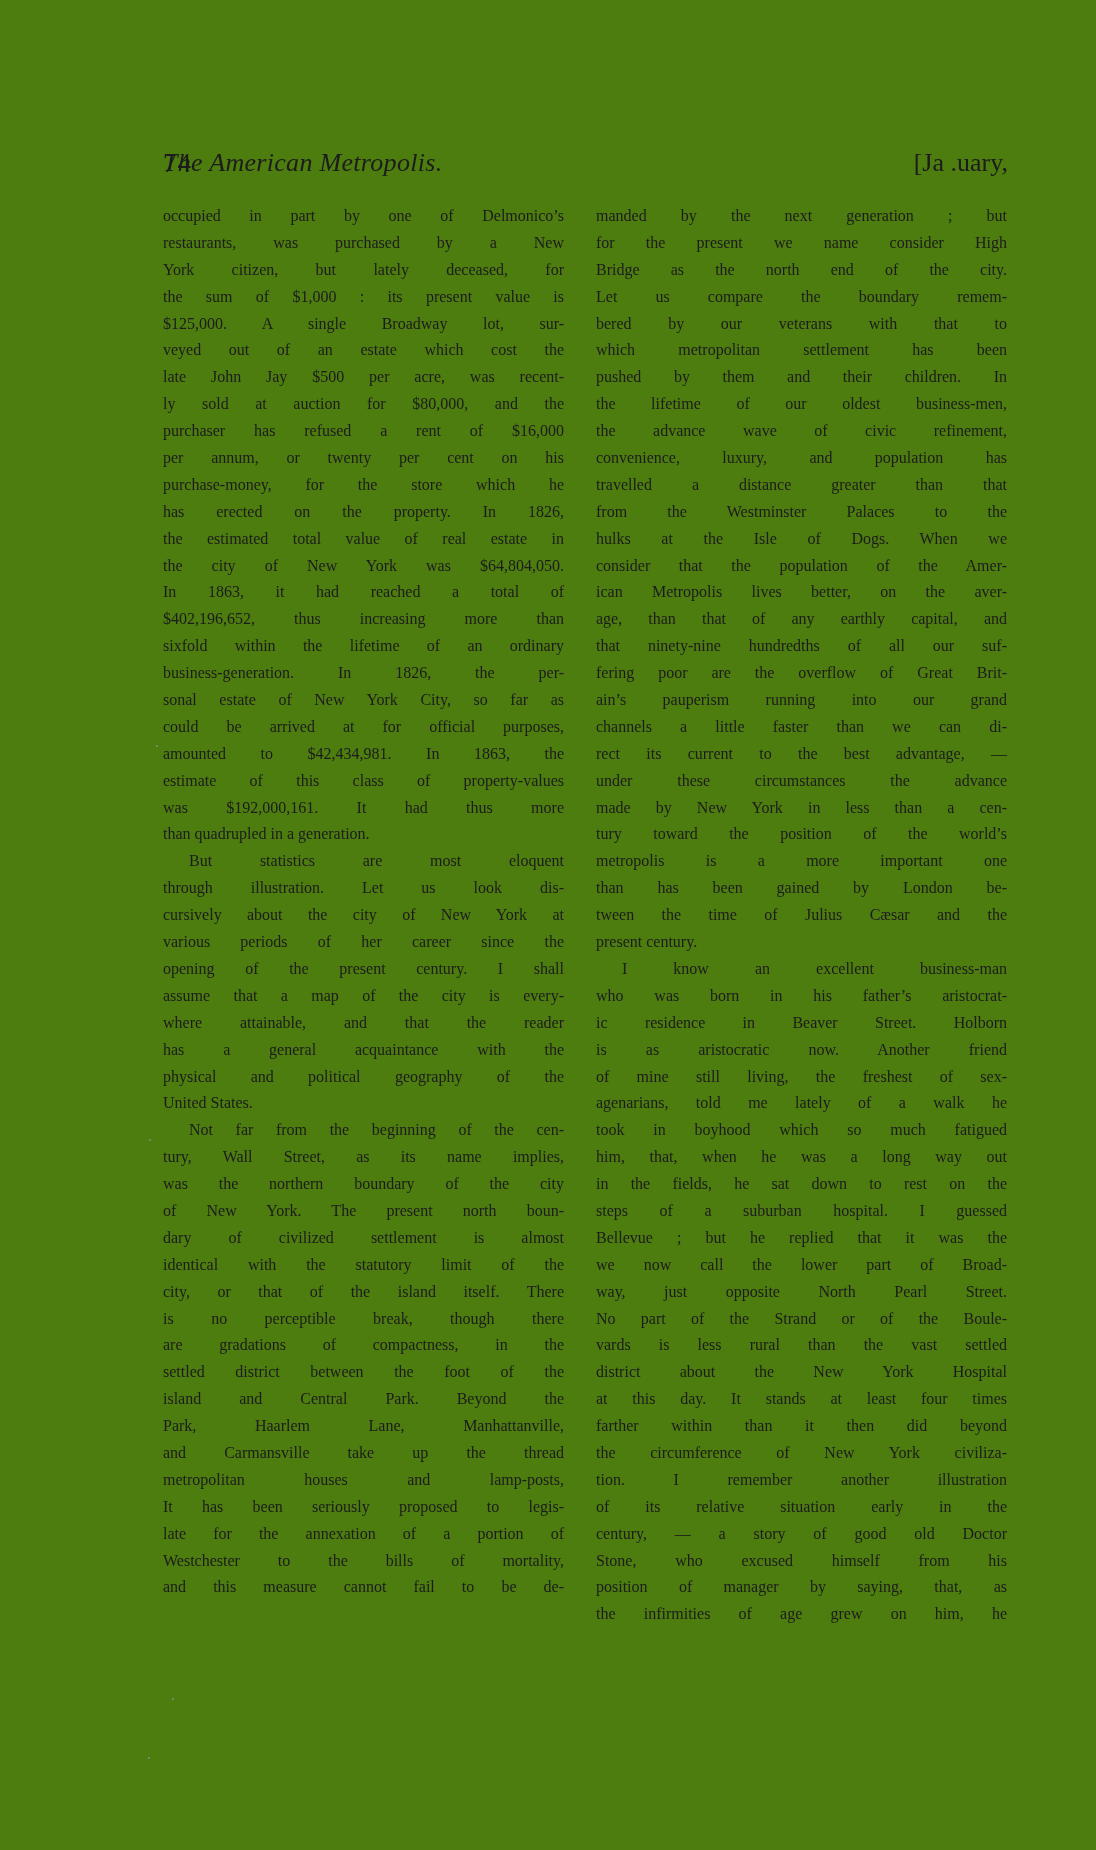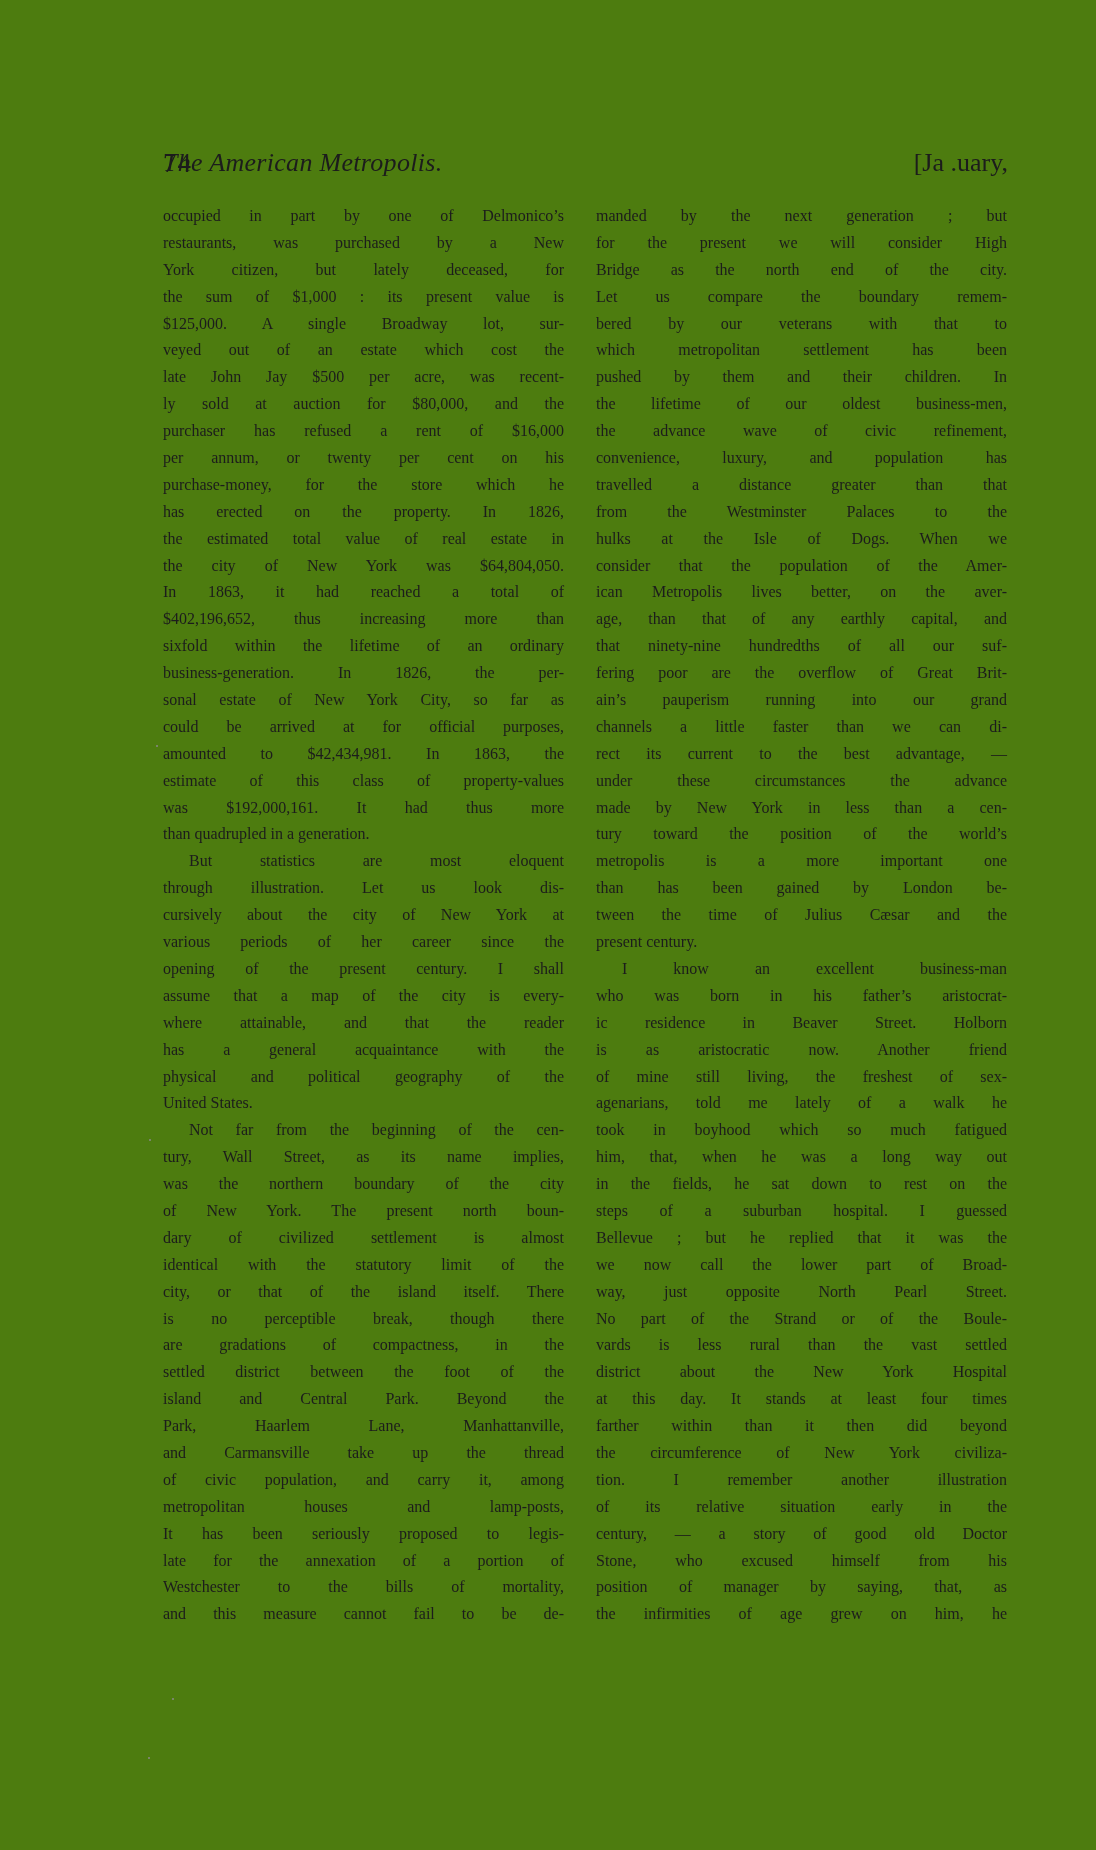--- a/index.html
+++ b/index.html
@@ -69,30 +69,29 @@
       <span class="line">of New York.  The present north boun-</span>
       <span class="line">dary of civilized settlement is almost</span>
       <span class="line">identical with the statutory limit of the</span>
       <span class="line">city, or that of the island itself.  There</span>
       <span class="line">is no perceptible break, though there</span>
       <span class="line">are gradations of compactness, in the</span>
       <span class="line">settled district between the foot of the</span>
       <span class="line">island and Central Park.  Beyond the</span>
       <span class="line">Park, Haarlem Lane, Manhattanville,</span>
       <span class="line">and Carmansville take up the thread</span>
-      <span class="line">of civic population, and carry it, among</span>
       <span class="line">metropolitan houses and lamp-posts,</span>
       <span class="line">It has been seriously proposed to legis-</span>
       <span class="line">late for the annexation of a portion of</span>
       <span class="line">Westchester to the bills of mortality,</span>
       <span class="line">and this measure cannot fail to be de-</span>
     </div>
   <div class="column col-right" id="col-right">
       <span class="line">manded by the next generation ;  but</span>
-      <span class="line">for the present we will consider High</span>
+      <span class="line">for the present we name consider High</span>
       <span class="line">Bridge as the north end of the city.</span>
       <span class="line">Let us compare the boundary remem-</span>
       <span class="line">bered by our veterans with that to</span>
       <span class="line">which metropolitan settlement has been</span>
       <span class="line">pushed by them and their children.  In</span>
       <span class="line">the lifetime of our oldest business-men,</span>
       <span class="line">the advance wave of civic refinement,</span>
       <span class="line">convenience, luxury, and population has</span>
       <span class="line">travelled a distance greater than that</span>
       <span class="line">from the Westminster Palaces to the</span>

